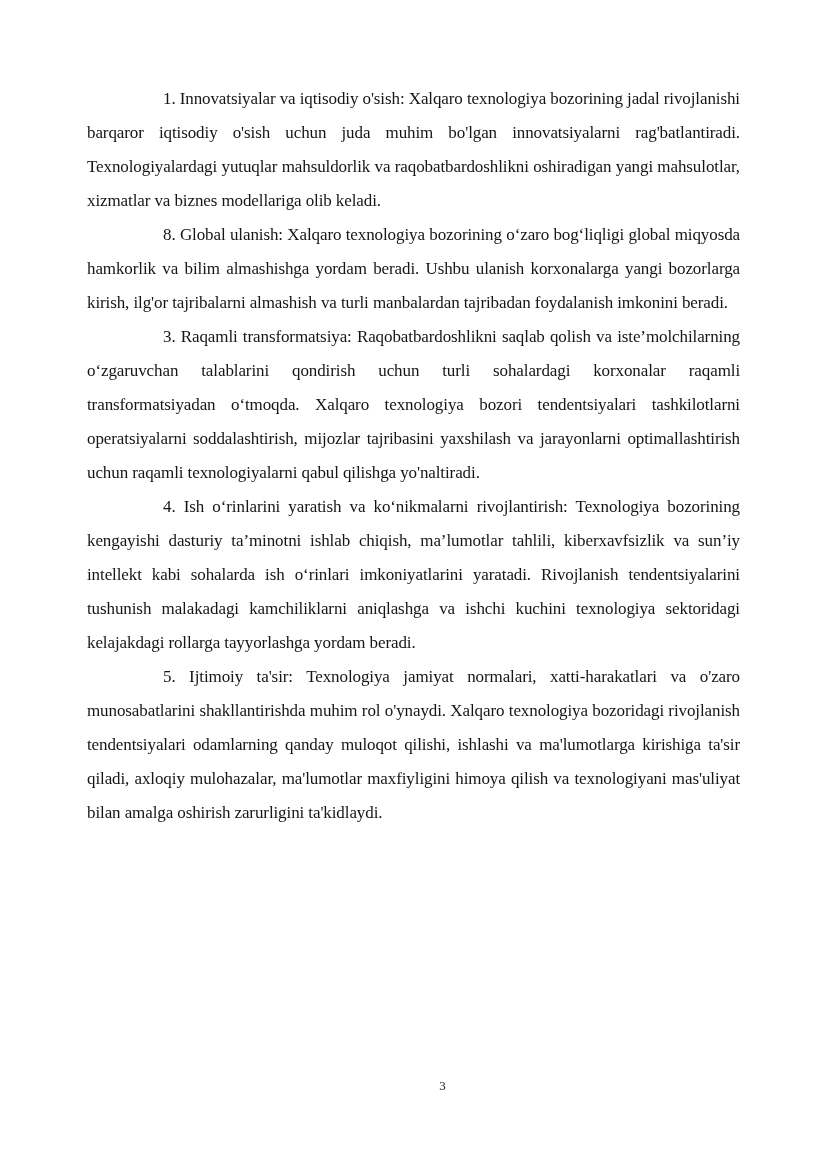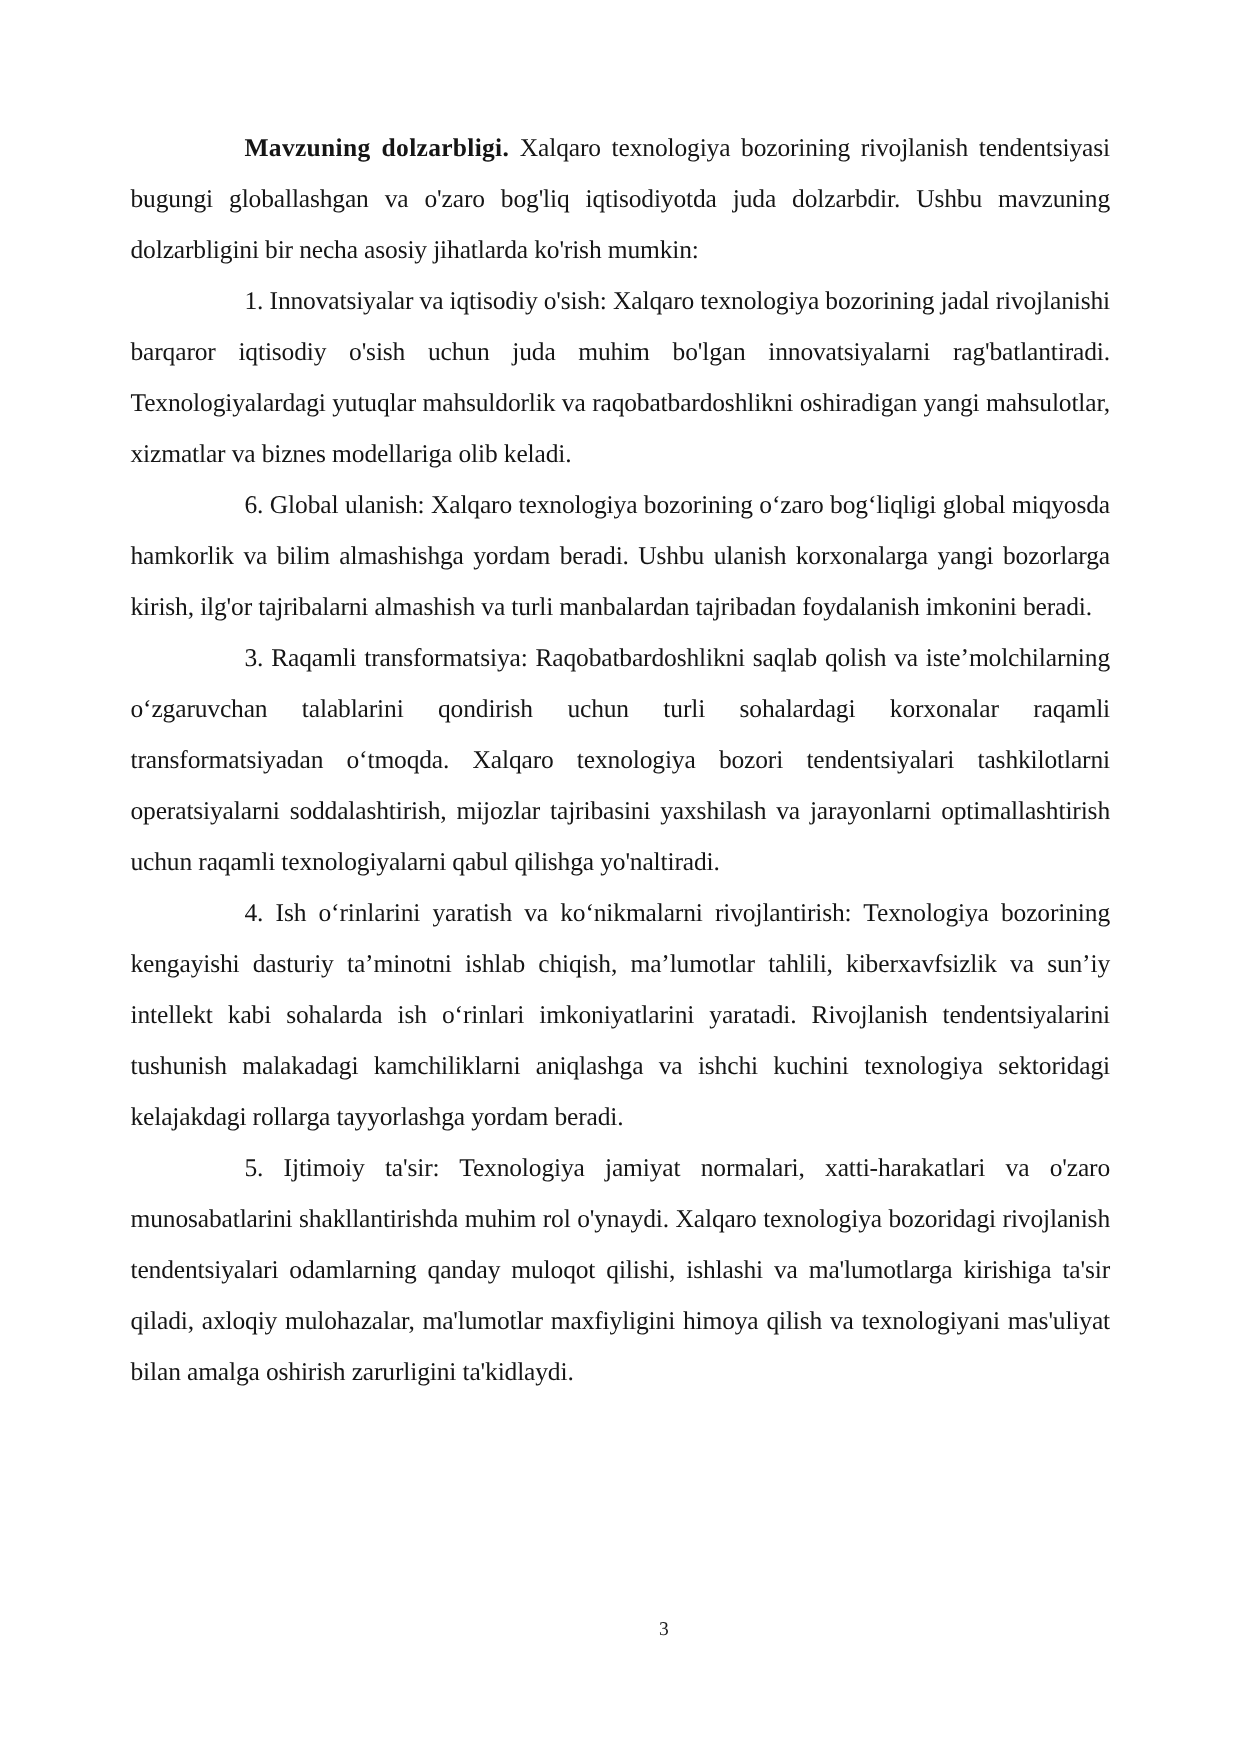--- a/index.html
+++ b/index.html
@@ -45,21 +45,20 @@
     font-family: "Liberation Serif", "DejaVu Serif", serif;
     font-size: 13px;
     color: #1a1a1a;
   }
 </style>
 </head>
 <body>
 
 <div class="page">
   <div class="content">
-    <p><b>Mavzuning dolzarbligi.</b><span> Xalqaro texnologiya bozorining rivojlanish tendentsiyasi bugungi globallashgan va o'zaro bog'liq iqtisodiyotda juda dolzarbdir. Ushbu mavzuning dolzarbligini bir necha asosiy jihatlarda ko'rish mumkin:</span></p>
     <p>1. Innovatsiyalar va iqtisodiy o'sish: Xalqaro texnologiya bozorining jadal rivojlanishi barqaror iqtisodiy o'sish uchun juda muhim bo'lgan innovatsiyalarni rag'batlantiradi. Texnologiyalardagi yutuqlar mahsuldorlik va raqobatbardoshlikni oshiradigan yangi mahsulotlar, xizmatlar va biznes modellariga olib keladi.</p>
-    <p>6. Global ulanish: Xalqaro texnologiya bozorining oʻzaro bogʻliqligi global miqyosda hamkorlik va bilim almashishga yordam beradi. Ushbu ulanish korxonalarga yangi bozorlarga kirish, ilg'or tajribalarni almashish va turli manbalardan tajribadan foydalanish imkonini beradi.</p>
+    <p>8. Global ulanish: Xalqaro texnologiya bozorining oʻzaro bogʻliqligi global miqyosda hamkorlik va bilim almashishga yordam beradi. Ushbu ulanish korxonalarga yangi bozorlarga kirish, ilg'or tajribalarni almashish va turli manbalardan tajribadan foydalanish imkonini beradi.</p>
     <p>3. Raqamli transformatsiya: Raqobatbardoshlikni saqlab qolish va isteʼmolchilarning oʻzgaruvchan talablarini qondirish uchun turli sohalardagi korxonalar raqamli transformatsiyadan oʻtmoqda. Xalqaro texnologiya bozori tendentsiyalari tashkilotlarni operatsiyalarni soddalashtirish, mijozlar tajribasini yaxshilash va jarayonlarni optimallashtirish uchun raqamli texnologiyalarni qabul qilishga yo'naltiradi.</p>
     <p>4. Ish oʻrinlarini yaratish va koʻnikmalarni rivojlantirish: Texnologiya bozorining kengayishi dasturiy taʼminotni ishlab chiqish, maʼlumotlar tahlili, kiberxavfsizlik va sunʼiy intellekt kabi sohalarda ish oʻrinlari imkoniyatlarini yaratadi. Rivojlanish tendentsiyalarini tushunish malakadagi kamchiliklarni aniqlashga va ishchi kuchini texnologiya sektoridagi kelajakdagi rollarga tayyorlashga yordam beradi.</p>
     <p>5. Ijtimoiy ta'sir: Texnologiya jamiyat normalari, xatti-harakatlari va o'zaro munosabatlarini shakllantirishda muhim rol o'ynaydi. Xalqaro texnologiya bozoridagi rivojlanish tendentsiyalari odamlarning qanday muloqot qilishi, ishlashi va ma'lumotlarga kirishiga ta'sir qiladi, axloqiy mulohazalar, ma'lumotlar maxfiyligini himoya qilish va texnologiyani mas'uliyat bilan amalga oshirish zarurligini ta'kidlaydi.</p>
   </div>
   <div class="page-number">3</div>
 </div>
 
 </body></html>

